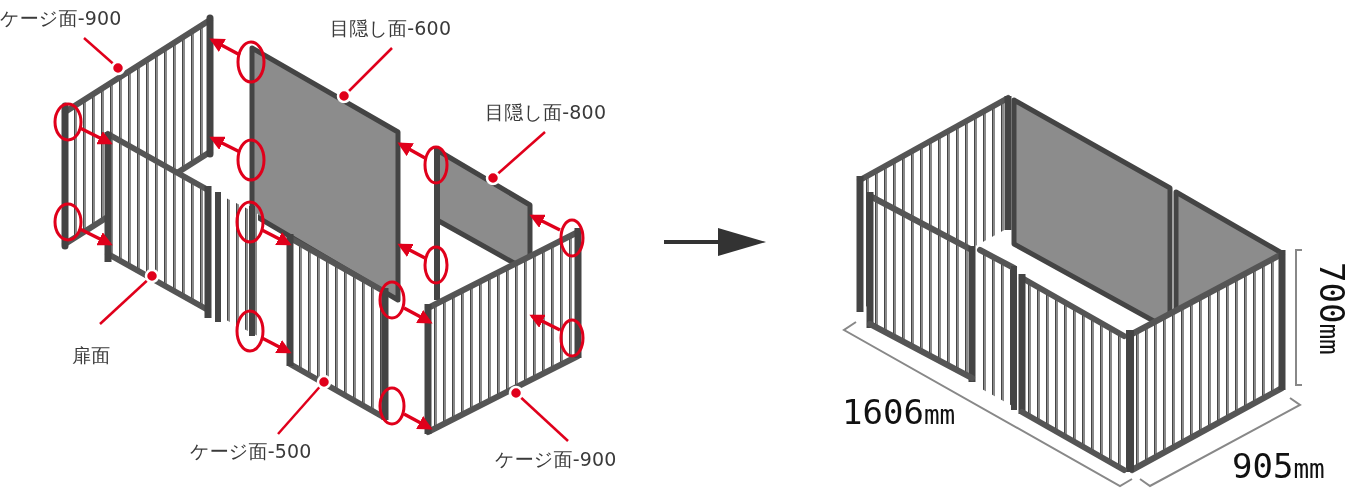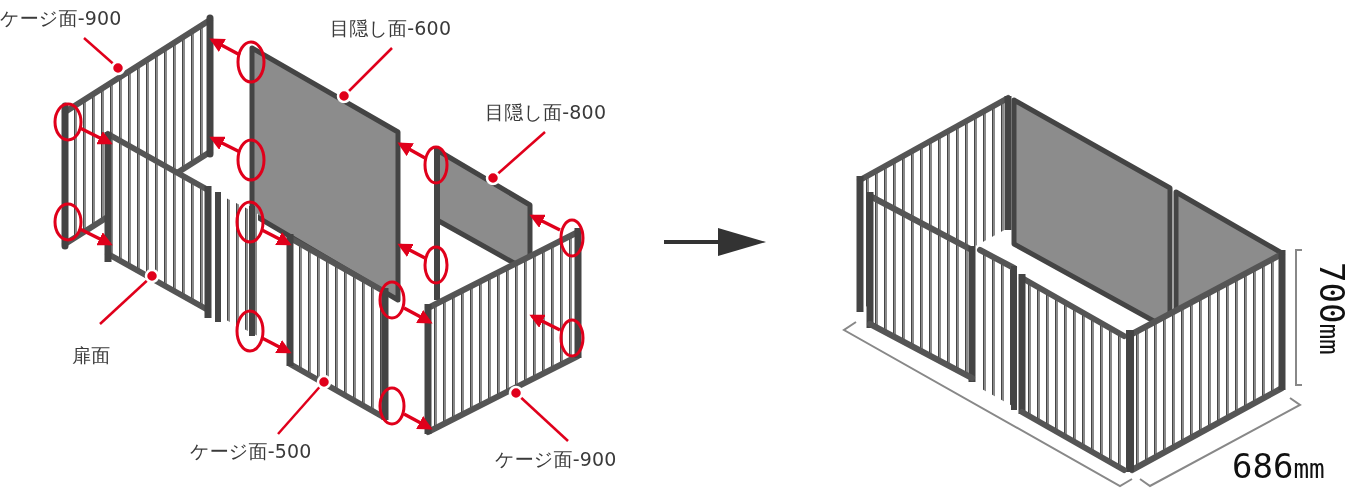--- a/index.html
+++ b/index.html
@@ -169,19 +169,22 @@
     </g>
   </svg>
 
   <div class="label" style="left:0px;top:6px">ケージ面-900</div>
   <div class="label" style="left:330px;top:16px">目隠し面-600</div>
   <div class="label" style="left:485px;top:100px">目隠し面-800</div>
   <div class="label" style="left:72px;top:343px">扉面</div>
   <div class="label" style="left:190px;top:439px">ケージ面-500</div>
   <div class="label" style="left:495px;top:447px">ケージ面-900</div>
 
+  <div class="dim" style="left:842px;top:392px">
+    <span class="num">1606</span><span class="unit">mm</span>
+  </div>
   <div class="dim" style="left:1232px;top:446px">
-    <span class="num">686</span><span class="unit">mm</span>
+    <span class="num">905</span><span class="unit">mm</span>
   </div>
   <div class="dim dim-v" style="left:1352px;top:262px">
     <span class="num">700</span><span class="unit">mm</span>
   </div>
 </div>
 
 </body></html>

